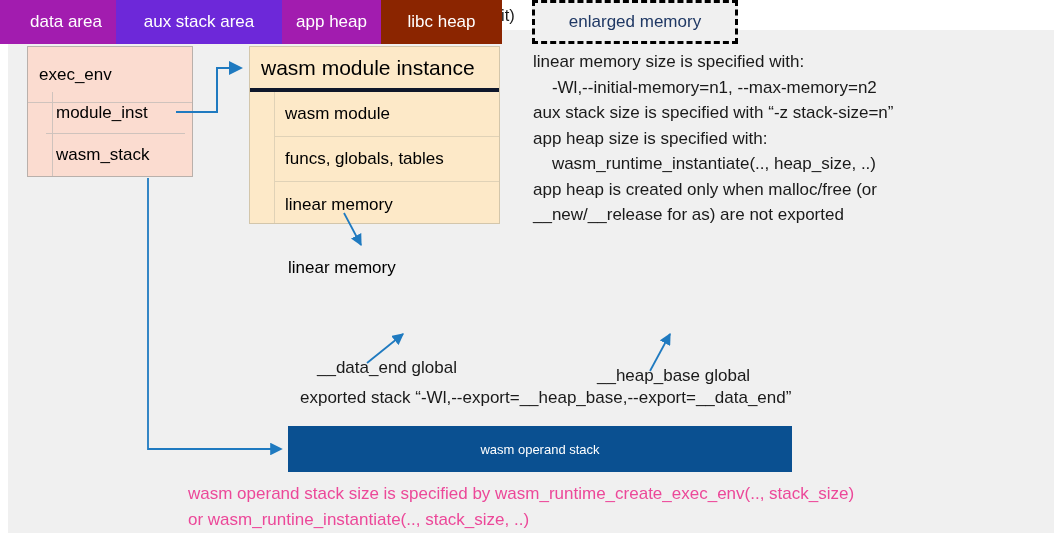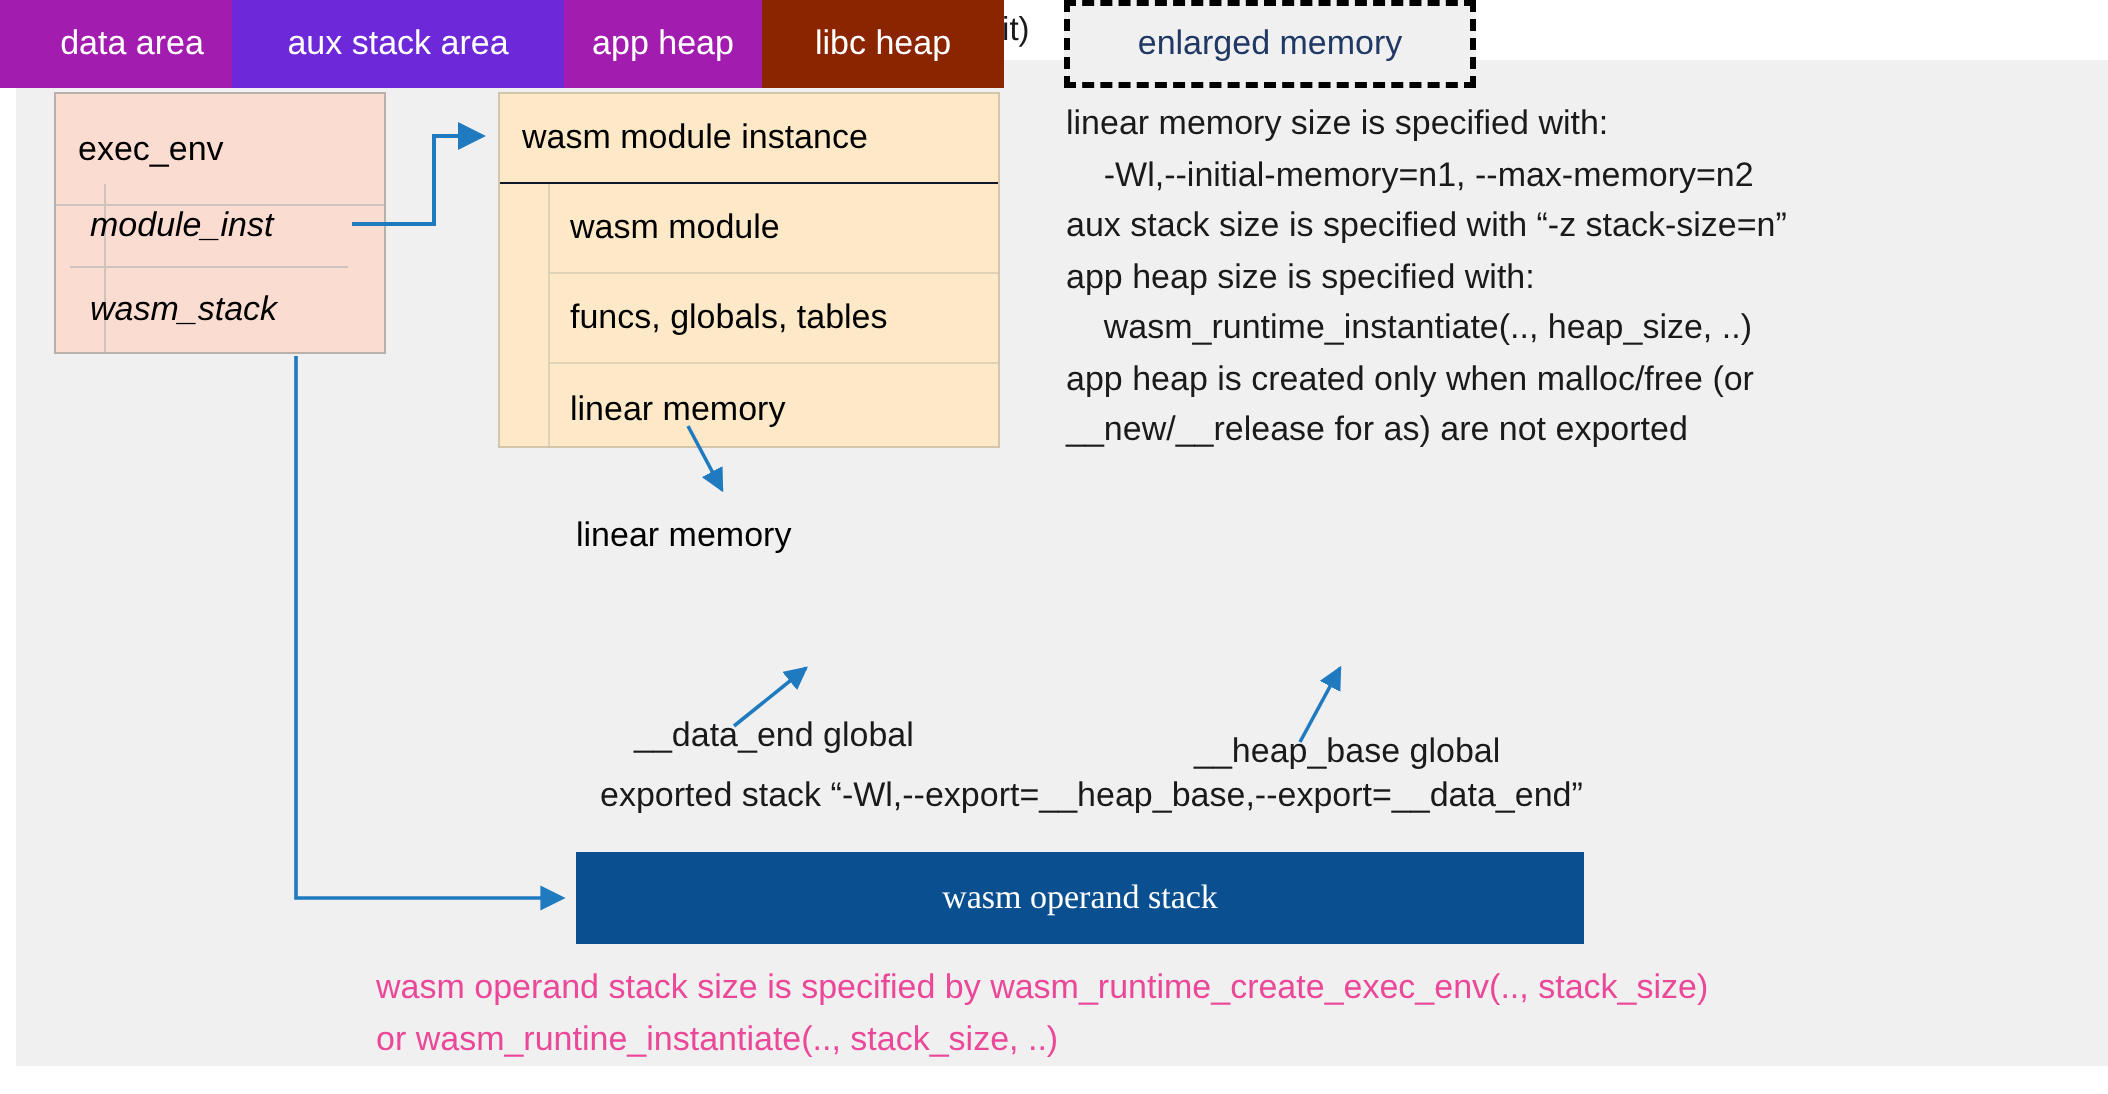--- a/index.html
+++ b/index.html
@@ -41,42 +41,41 @@
     display:flex;align-items:center;
     padding-left:11px;
     font-size:17px;
     white-space:nowrap;
   }
   #execenv .gutter{
     left:0;top:45px;width:25px;height:84px;
     border-right:1px solid #cfc3bd;
   }
   #execenv .row{
-    left:7px;width:139px;height:42px;
+    left:18px;width:139px;height:42px;
     display:flex;align-items:center;
     padding-left:10px;
     font-size:17px;
     white-space:nowrap;
-    font-style:italic;
   }
   #execenv .row.r1{top:45px;border-bottom:1px solid #cfc3bd;}
   #execenv .row.r2{top:87px;}
 
   
   #wmi{
     left:249px;top:46px;width:251px;height:178px;
     background:#fde9c8;
     border:1px solid #d3c6ab;
   }
   #wmi .hdr{
     left:0;top:0;width:249px;height:45px;
-    border-bottom:1px solid #0f172a;
+    border-bottom:4px solid #0f172a;
     display:flex;align-items:center;
     padding-left:11px;
-    font-size:17px;
+    font-size:21px;
     white-space:nowrap;
   }
   #wmi .gutter{
     left:0;top:45px;width:25px;height:131px;
     border-right:1px solid #e0d2b7;
   }
   #wmi .row{
     left:25px;width:224px;height:45px;
     display:flex;align-items:center;
     padding-left:10px;
@@ -124,23 +123,22 @@
   .lbl{position:absolute;font-size:17px;white-space:nowrap;color:#1a1a1a;}
   #lbl-dataend{left:317px;top:358px;}
   #lbl-heapbase{left:597px;top:366px;}
   #lbl-exported{left:300px;top:388px;}
 
   
   #opstack{
     left:288px;top:426px;width:504px;height:46px;
     background:#0a5091;
     display:flex;align-items:center;justify-content:center;
-    color:#ffffff;font-size:17px;
-    white-space:nowrap;
-    font-family:Liberation Serif, serif;
+    color:#ffffff;font-size:13px;
+    white-space:nowrap;
   }
 
   
   #bnote{
     left:188px;top:481px;width:860px;
     font-size:17px;line-height:26px;
     white-space:pre;
     color:#ec4899;
   }
 

